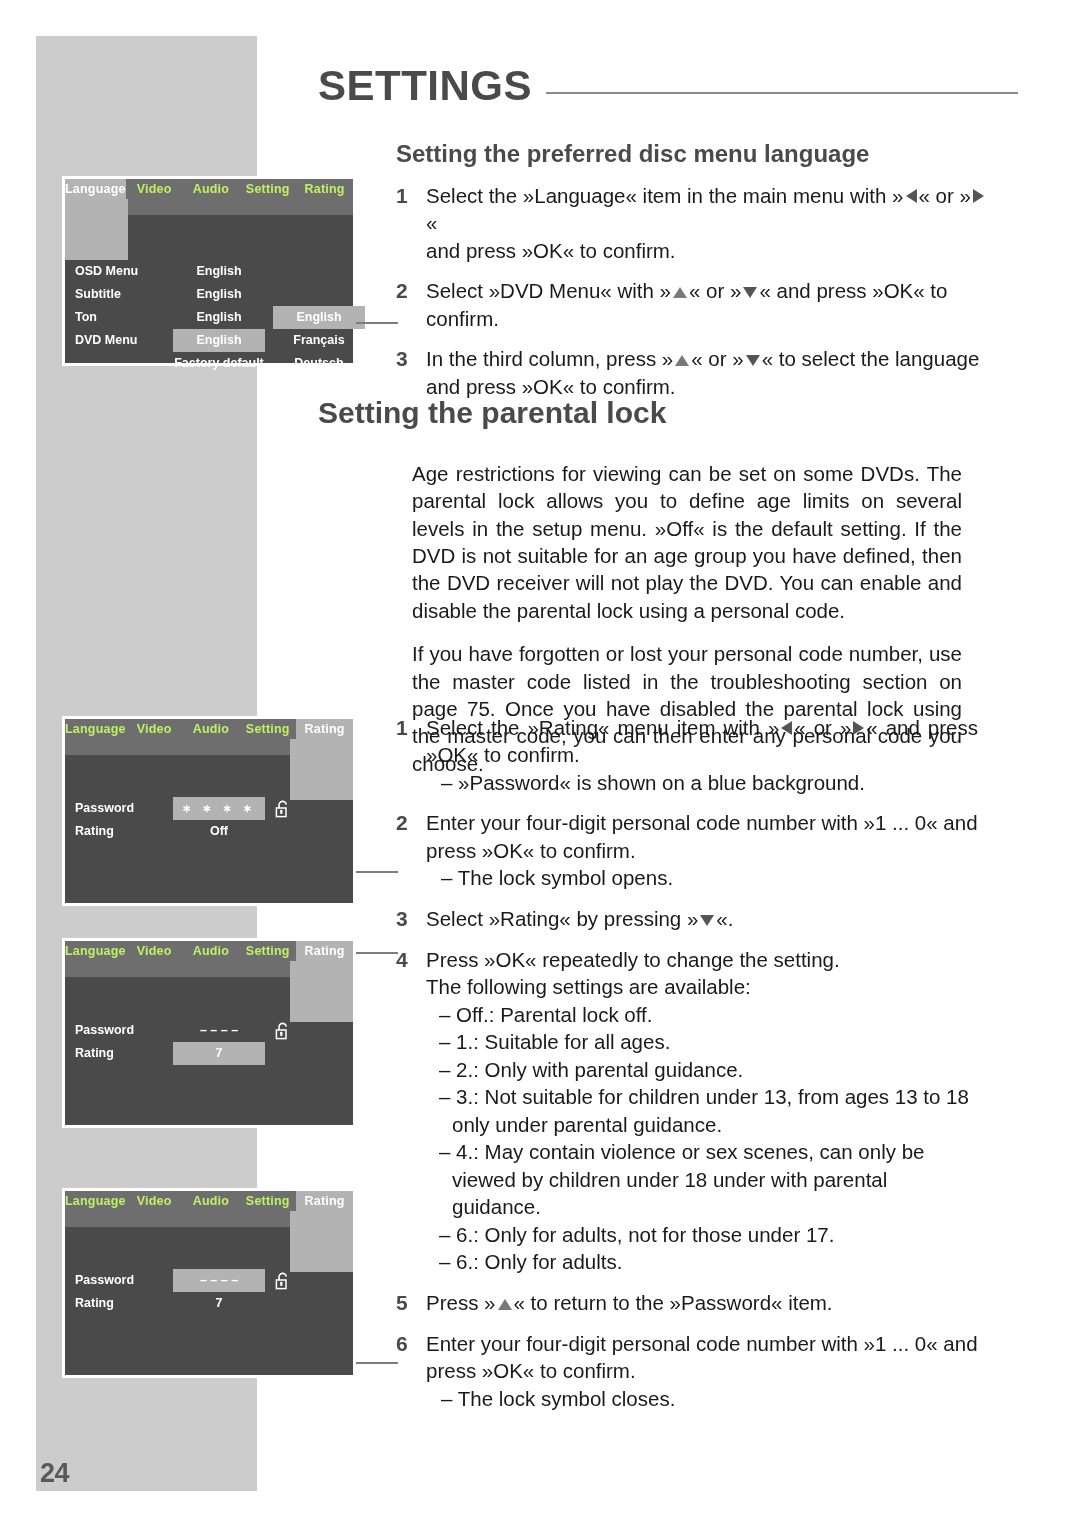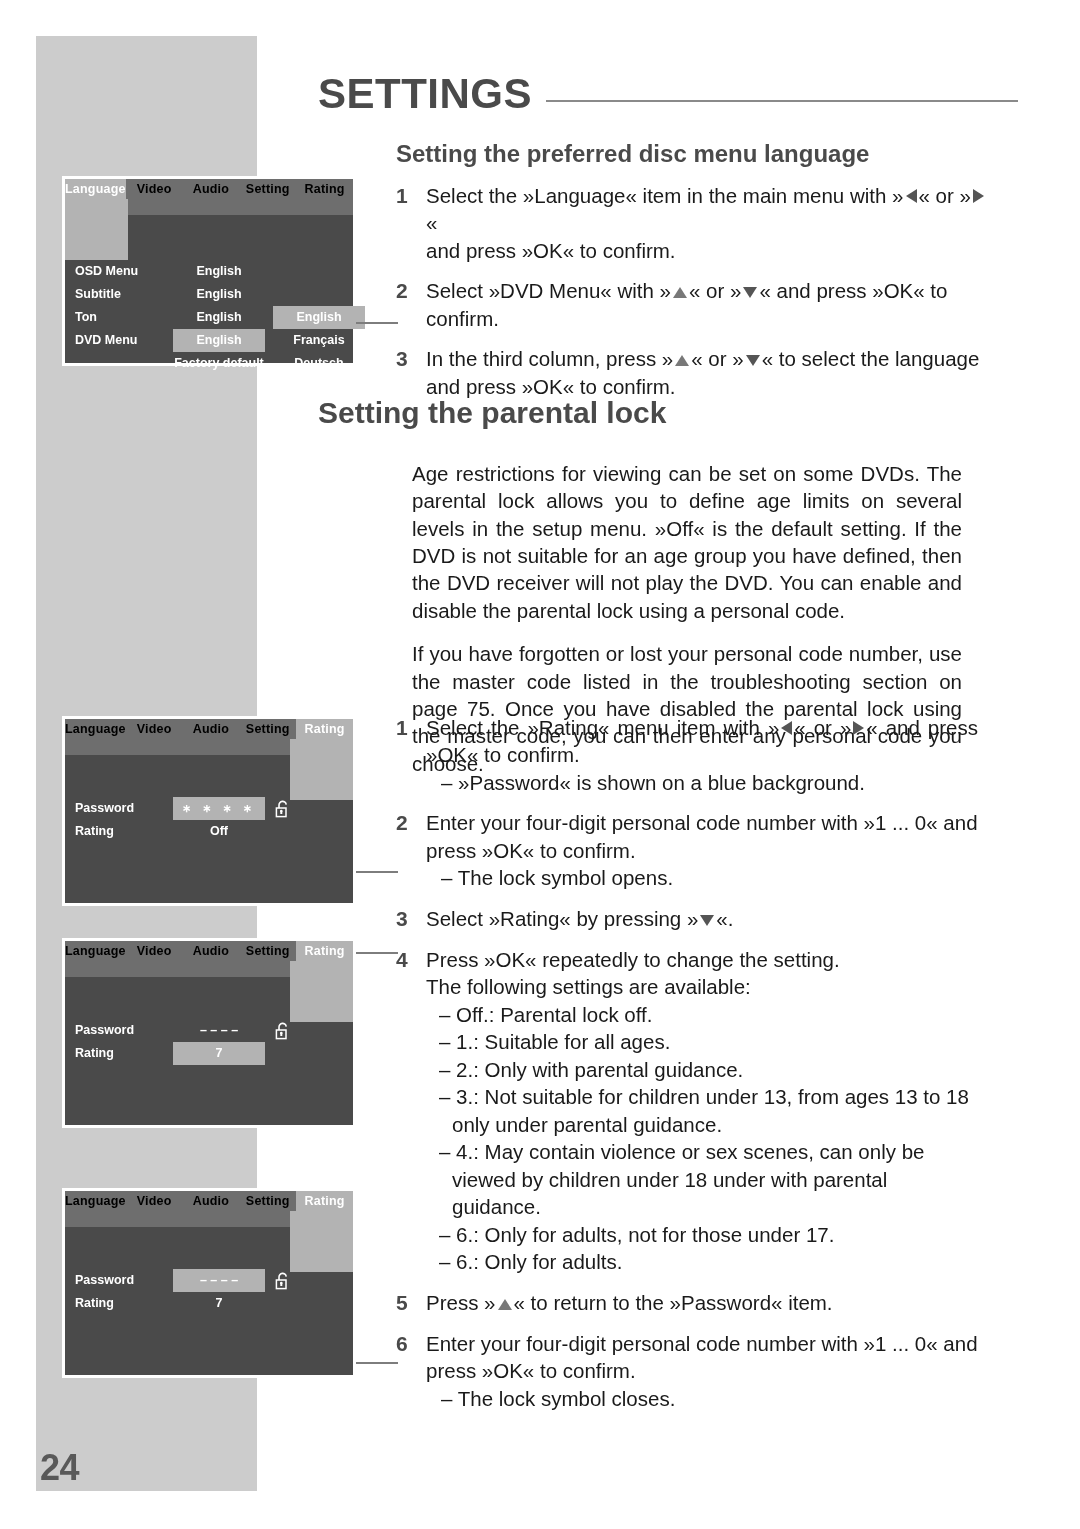--- a/index.html
+++ b/index.html
@@ -28,32 +28,32 @@
     top: 36px;
     width: 221px;
     height: 1455px;
     background: #cccccc;
   }
 
   .page-number {
     position: absolute;
     left: 40px;
     bottom: 40px;
-    font-size: 36px;
+    font-size: 27px;
     font-weight: bold;
     color: #595959;
     letter-spacing: -0.5px;
     margin-top: 48px;
   }
 
   
   .chapter-head {
     position: absolute;
     left: 318px;
-    top: 70px;
+    top: 62px;
     width: 700px;
     display: flex;
     align-items: center;
   }
   .chapter-title {
     font-size: 42px;
     font-weight: bold;
     color: #4a4a4a;
     letter-spacing: 0.5px;
     white-space: nowrap;
@@ -167,21 +167,21 @@
   }
   .osd-tabs {
     display: flex;
     height: 36px;
     background: #6e6e6e;
   }
   .osd-tab {
     flex: 1;
     text-align: center;
     line-height: 20px;
-    color: #000000;
+    color: #bef264;
     font-size: 12.5px;
     letter-spacing: 0.2px;
   }
   .osd-tab.active {
     background: #b3b3b3;
     color: #ffffff;
   }
   .osd-tabcol {
     position: absolute;
     top: 20px;

